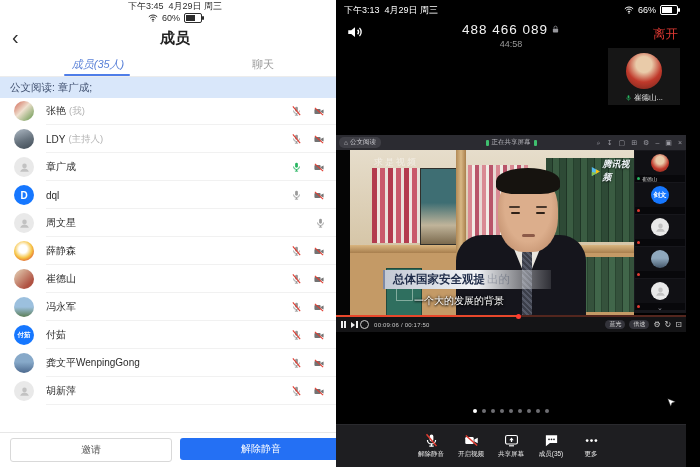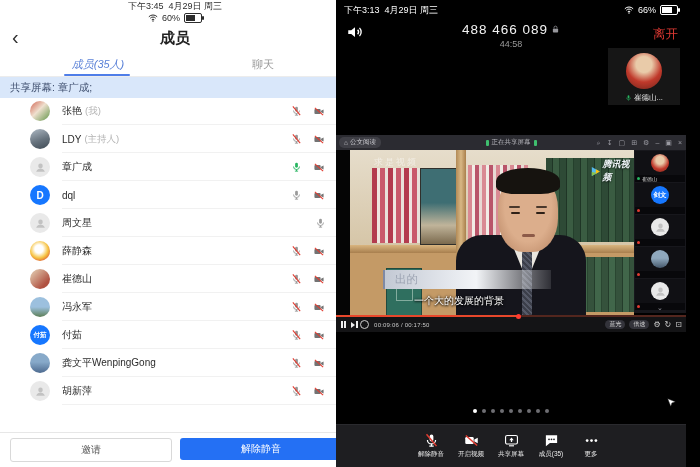--- a/index.html
+++ b/index.html
@@ -14,21 +14,21 @@
   .batt::after{content:"";position:absolute;right:-3px;top:2px;width:2px;height:4px;background:currentColor;border-radius:1px;}
   .batt i{position:absolute;left:1px;top:1px;bottom:1px;background:currentColor;display:block;}
   .l-nav{position:relative;height:35px;}
   .back{position:absolute;left:12px;top:3px;font-size:20px;color:#2f2f2f;line-height:28px;cursor:default;}
   .l-title{text-align:center;line-height:35px;font-size:15px;font-weight:600;color:#222;}
   .l-tabs{position:relative;height:21px;border-bottom:1px solid #ececec;font-size:11px;}
   .tab-m{position:absolute;left:58px;width:80px;text-align:center;top:2px;color:#5b82d8;font-style:italic;}
   .tab-m-under{position:absolute;left:64px;width:66px;height:2px;background:#4f7ee8;bottom:0;border-radius:1px;}
   .tab-c{position:absolute;left:240px;width:46px;text-align:center;top:2px;color:#9a9a9a;}
   .l-banner{height:21px;background:#d9e7fa;display:flex;align-items:center;padding-left:10px;font-size:10.5px;color:#3f4f6e;}
-  .member-list{position:absolute;top:97px;left:16px;right:0;}
+  .member-list{position:absolute;top:97px;left:0;right:0;}
   .member-row{position:relative;height:28px;display:flex;align-items:center;padding-left:14px;}
   .member-row::after{content:"";position:absolute;left:46px;right:0;bottom:0;height:1px;background:#f1f1f1;}
   .avatar{width:20px;height:20px;border-radius:50%;position:relative;display:flex;align-items:center;justify-content:center;background:#e9e9e9;flex:none;overflow:hidden;}
   .person-glyph{display:none;width:13px;height:13px;fill:#c2c2c2;}
   .avatar.t-placeholder .person-glyph{display:block;}
   .av-text{position:absolute;color:#fff;font-weight:bold;font-size:10px;}
   .avatar.two .av-text{font-size:6.5px;letter-spacing:0;}
   .m-name{margin-left:12px;font-size:10px;color:#2b2b2b;white-space:nowrap;}
   .m-note{margin-left:3px;font-size:9.5px;color:#b3b3b3;}
   .row-icons{margin-left:auto;display:flex;align-items:center;gap:10px;padding-right:24px;}
@@ -166,21 +166,21 @@
     </div>
     <div class="l-nav">
       <span class="back">‹</span>
       <div class="l-title">成员</div>
     </div>
     <div class="l-tabs">
       <span class="tab-m">成员(35人)</span>
       <span class="tab-m-under"></span>
       <span class="tab-c">聊天</span>
     </div>
-    <div class="l-banner">共享屏幕: 章广成;</div>
+    <div class="l-banner">公文阅读: 章广成;</div>
     <div class="member-list">
         <div class="member-row">
     <span class="avatar t-photo" style="background: linear-gradient(135deg, rgb(215, 127, 109) 10%, rgb(239, 224, 207) 45%, rgb(134, 168, 107) 85%);">
 
       <span class="av-text"></span>
     </span>
     <span class="m-name">张艳</span>
     <span class="m-note">(我)</span>
     <span class="row-icons">
       <span class="iconwrap mic-wrap" data-state="muted">
@@ -581,20 +581,21 @@
         <span class="watermark">求是视频</span>
         <span class="brand">
           <svg viewBox="0 0 12 12">
               <polygon points="1,0.5 11,6 1,11.5" fill="#53b9ee"></polygon>
               <polygon points="1,6.5 7.5,8 1,11.5" fill="#8bc34a"></polygon>
               <polygon points="6,3.2 11,6 6,8.8" fill="#ffc107"></polygon>
             </svg>
           <span class="brand-name">腾讯视频</span>
         </span>
         <div class="caption">
+            <b>总体国家安全观提</b>
             <i>出的</i>
           </div>
         <div class="subtitle">一个大的发展的背景</div>
       </div>
 
       <div class="sh-sidebar">
         <div id="thumb-list">
             <div class="thumb">
     <span class="avatar t-photo" style="background: radial-gradient(circle at 50% 35%, rgb(233, 203, 169) 26%, rgb(192, 57, 43) 60%, rgb(119, 39, 29));">
 

